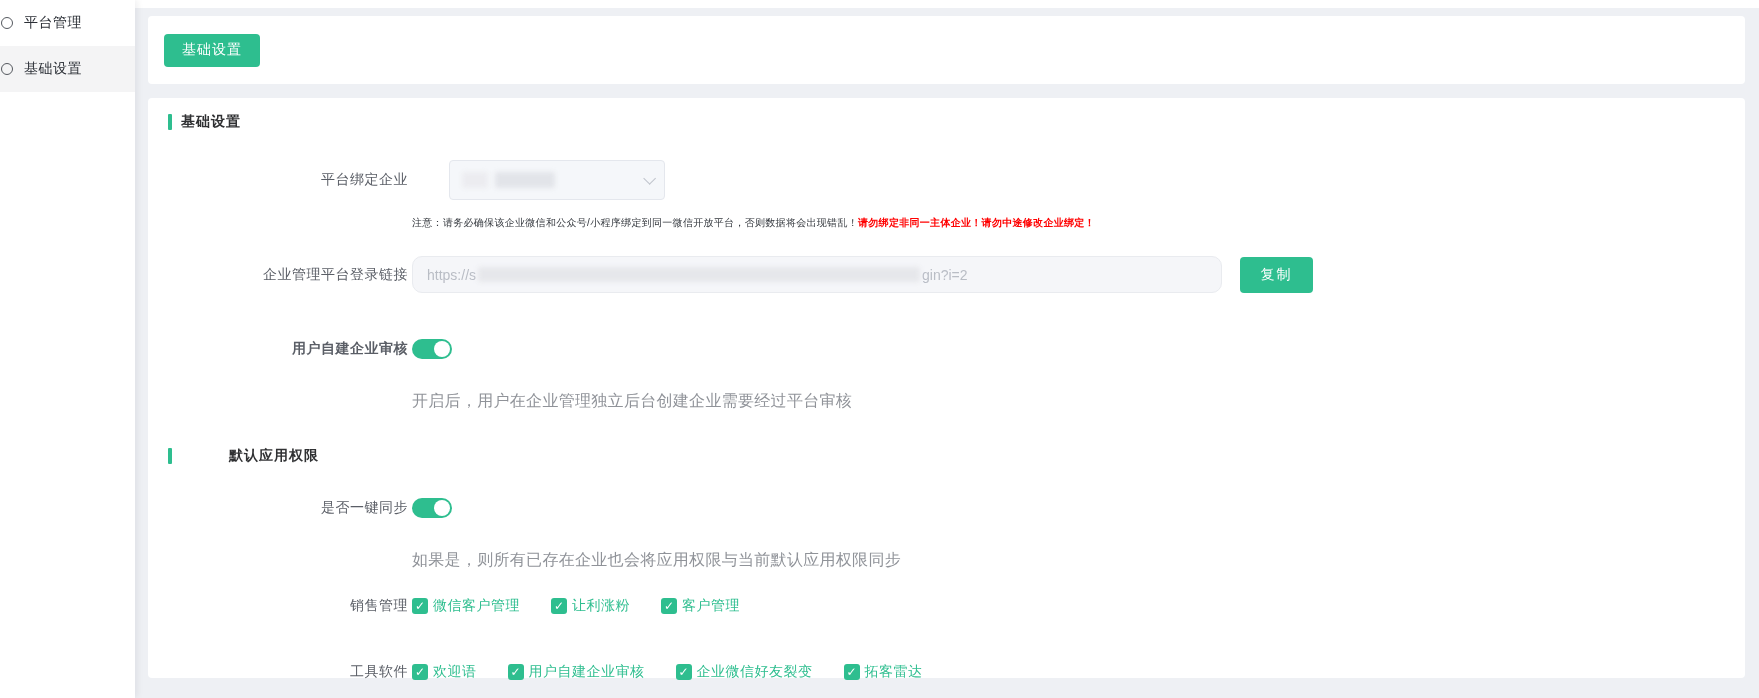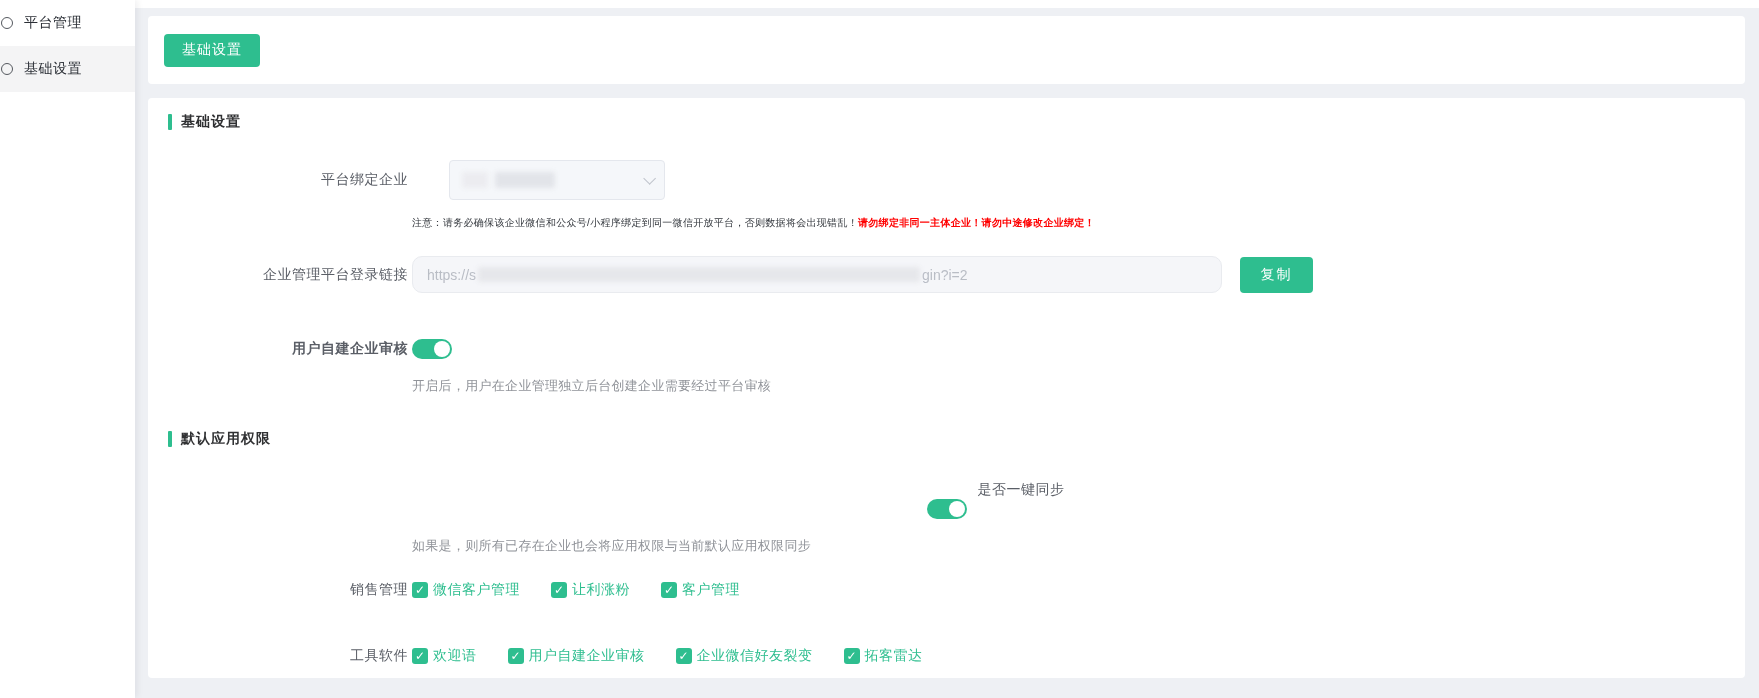--- a/index.html
+++ b/index.html
@@ -99,32 +99,32 @@
     margin: 0 2px; flex: 0 0 auto;
   }
   .copy-btn {
     margin-left: 18px; width: 73px; height: 36px;
     background: var(--accent); color: #fff; border: none; border-radius: 4px;
     font-size: 14px; cursor: pointer; font-family: inherit; letter-spacing: 2px;
   }
 
   
   .row-toggle1 { margin-top: 46px; font-weight: bold; }
-  .row-toggle2 { margin-top: 34px; flex-direction: column; }
+  .row-toggle2 { margin-top: 34px; }
   .toggle {
     width: 40px; height: 20px; border-radius: 10px;
     background: var(--accent); position: relative; cursor: pointer; flex: 0 0 auto;
   }
   .toggle .knob {
     position: absolute; top: 2px; right: 2px; width: 16px; height: 16px;
     background: #fff; border-radius: 50%;
   }
-  .helper { margin-top: 18px; font-size: 13px; color: #909399; letter-spacing: .3px; }
-
-  .section2 { margin-top: 36px; }
+  .helper { margin-top: 32px; font-size: 16px; color: #909399; letter-spacing: .3px; }
+
+  .section2 { margin-top: 36px; gap: 48px; }
 
   
   .row-checks1 { margin-top: 26px; }
   .row-checks2 { margin-top: 48px; }
   .check-item { display: flex; align-items: center; margin-right: 31px; cursor: pointer; }
   .checkbox {
     width: 16px; height: 16px; background: var(--accent); border-radius: 3px;
     display: flex; align-items: center; justify-content: center; flex: 0 0 auto;
   }
   .check-glyph { color: #fff; font-size: 12px; line-height: 1; }

